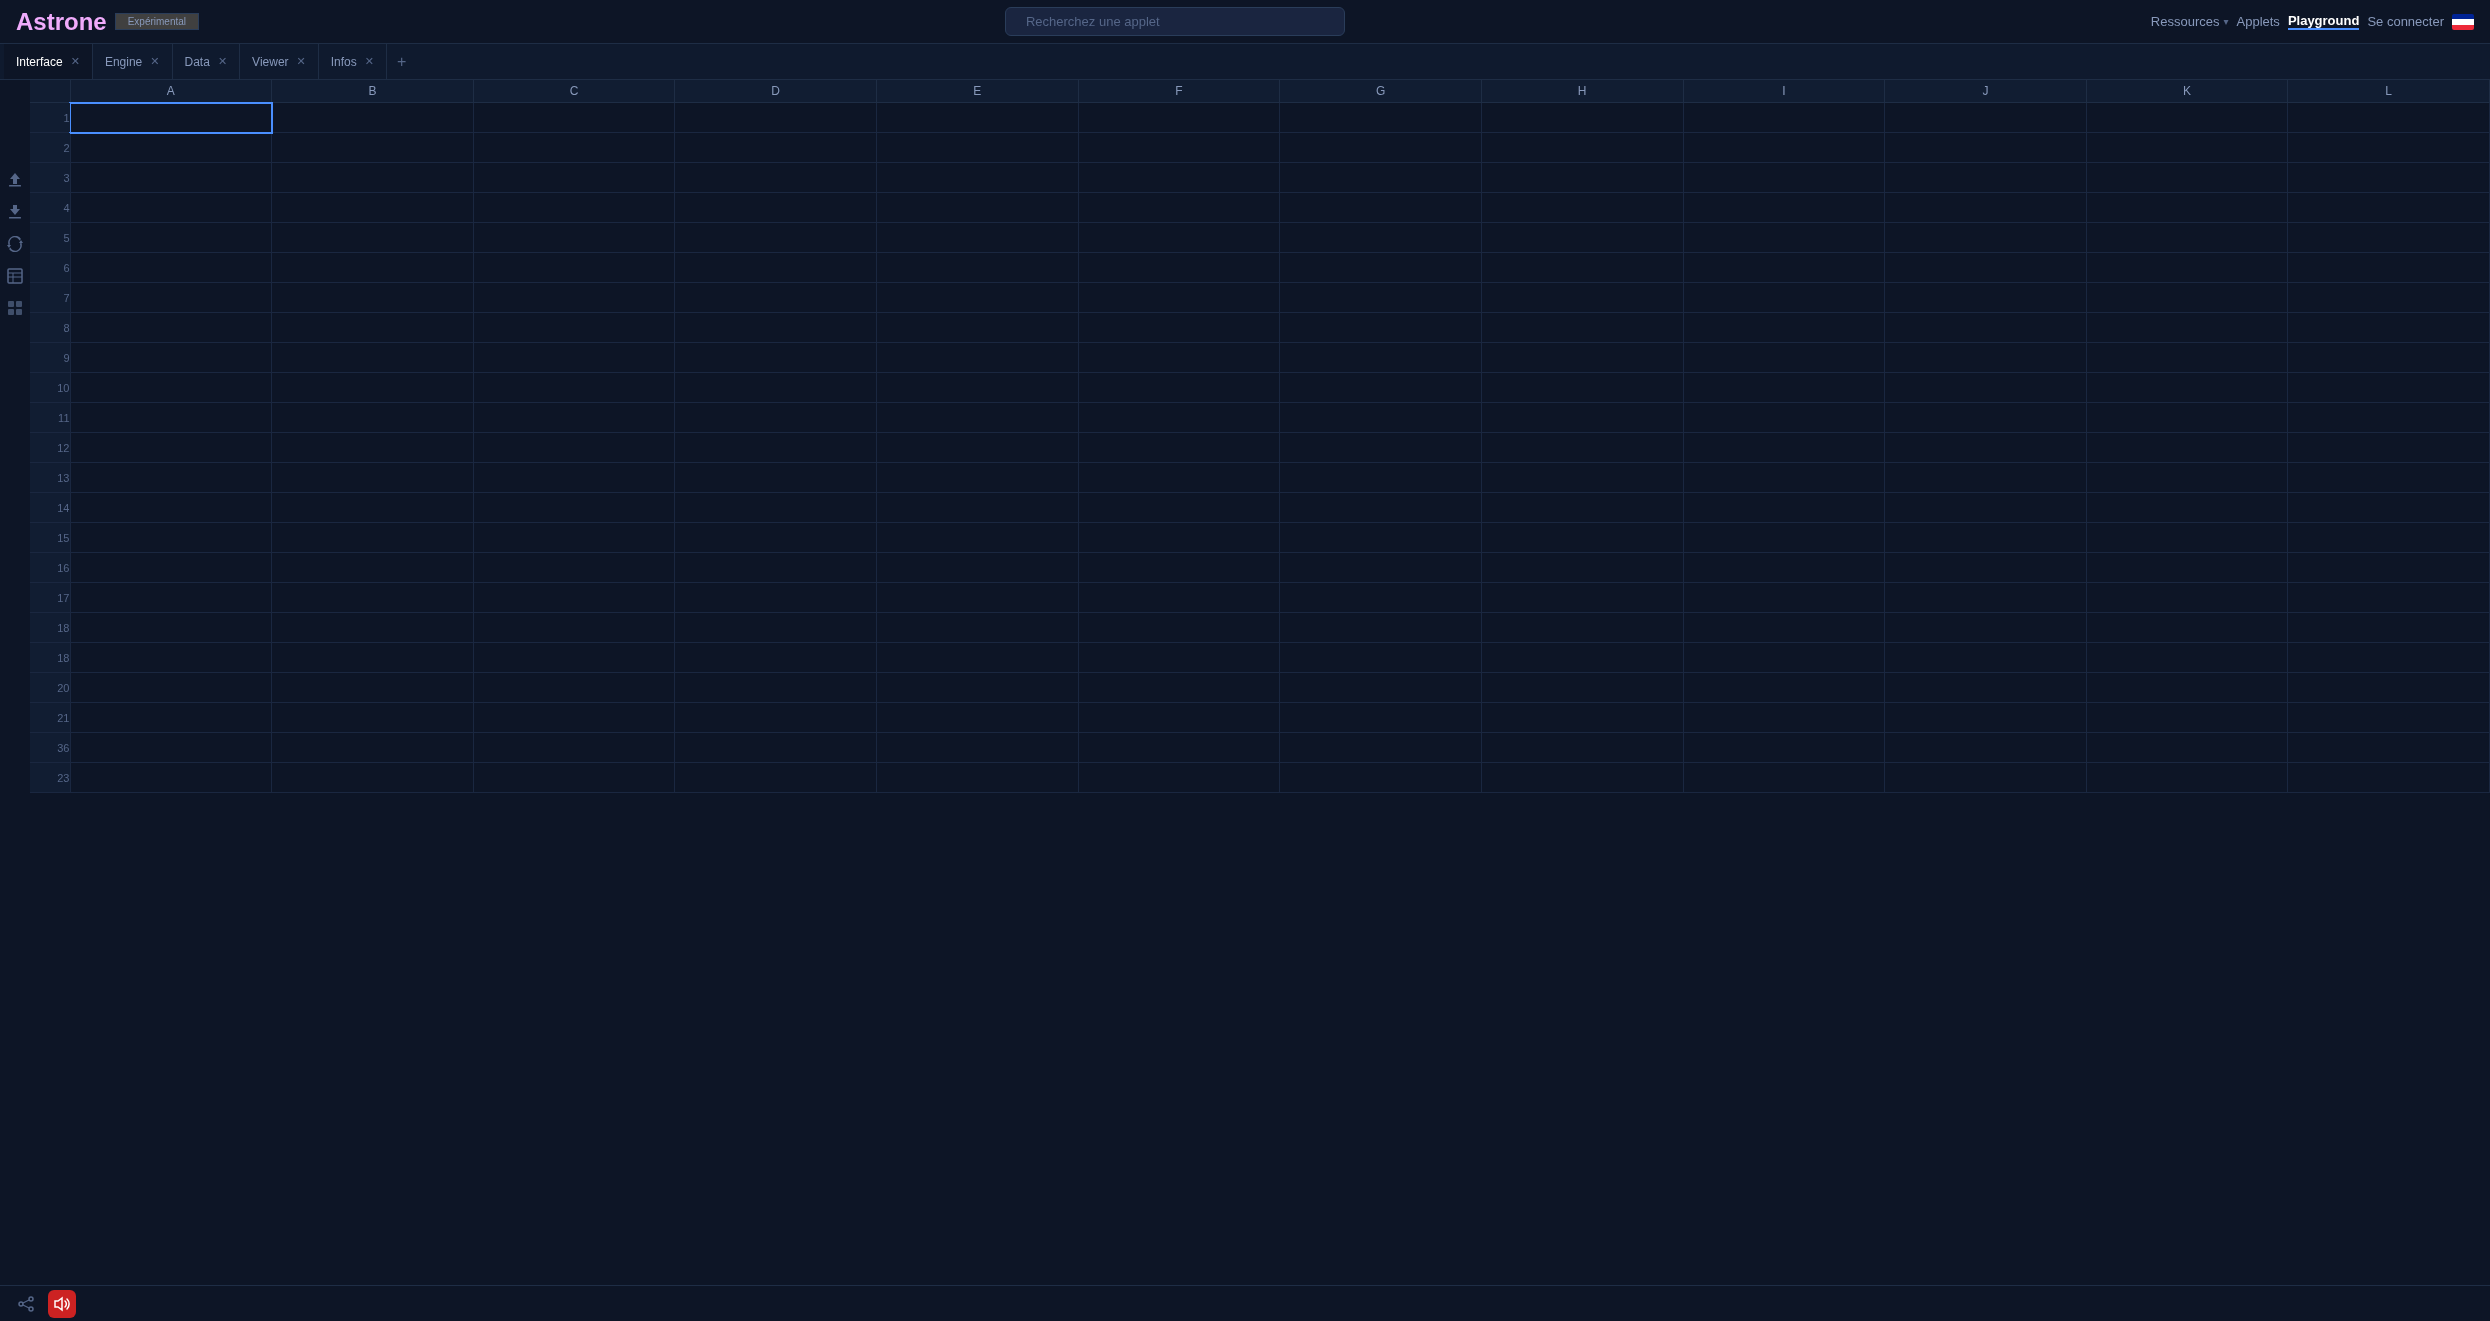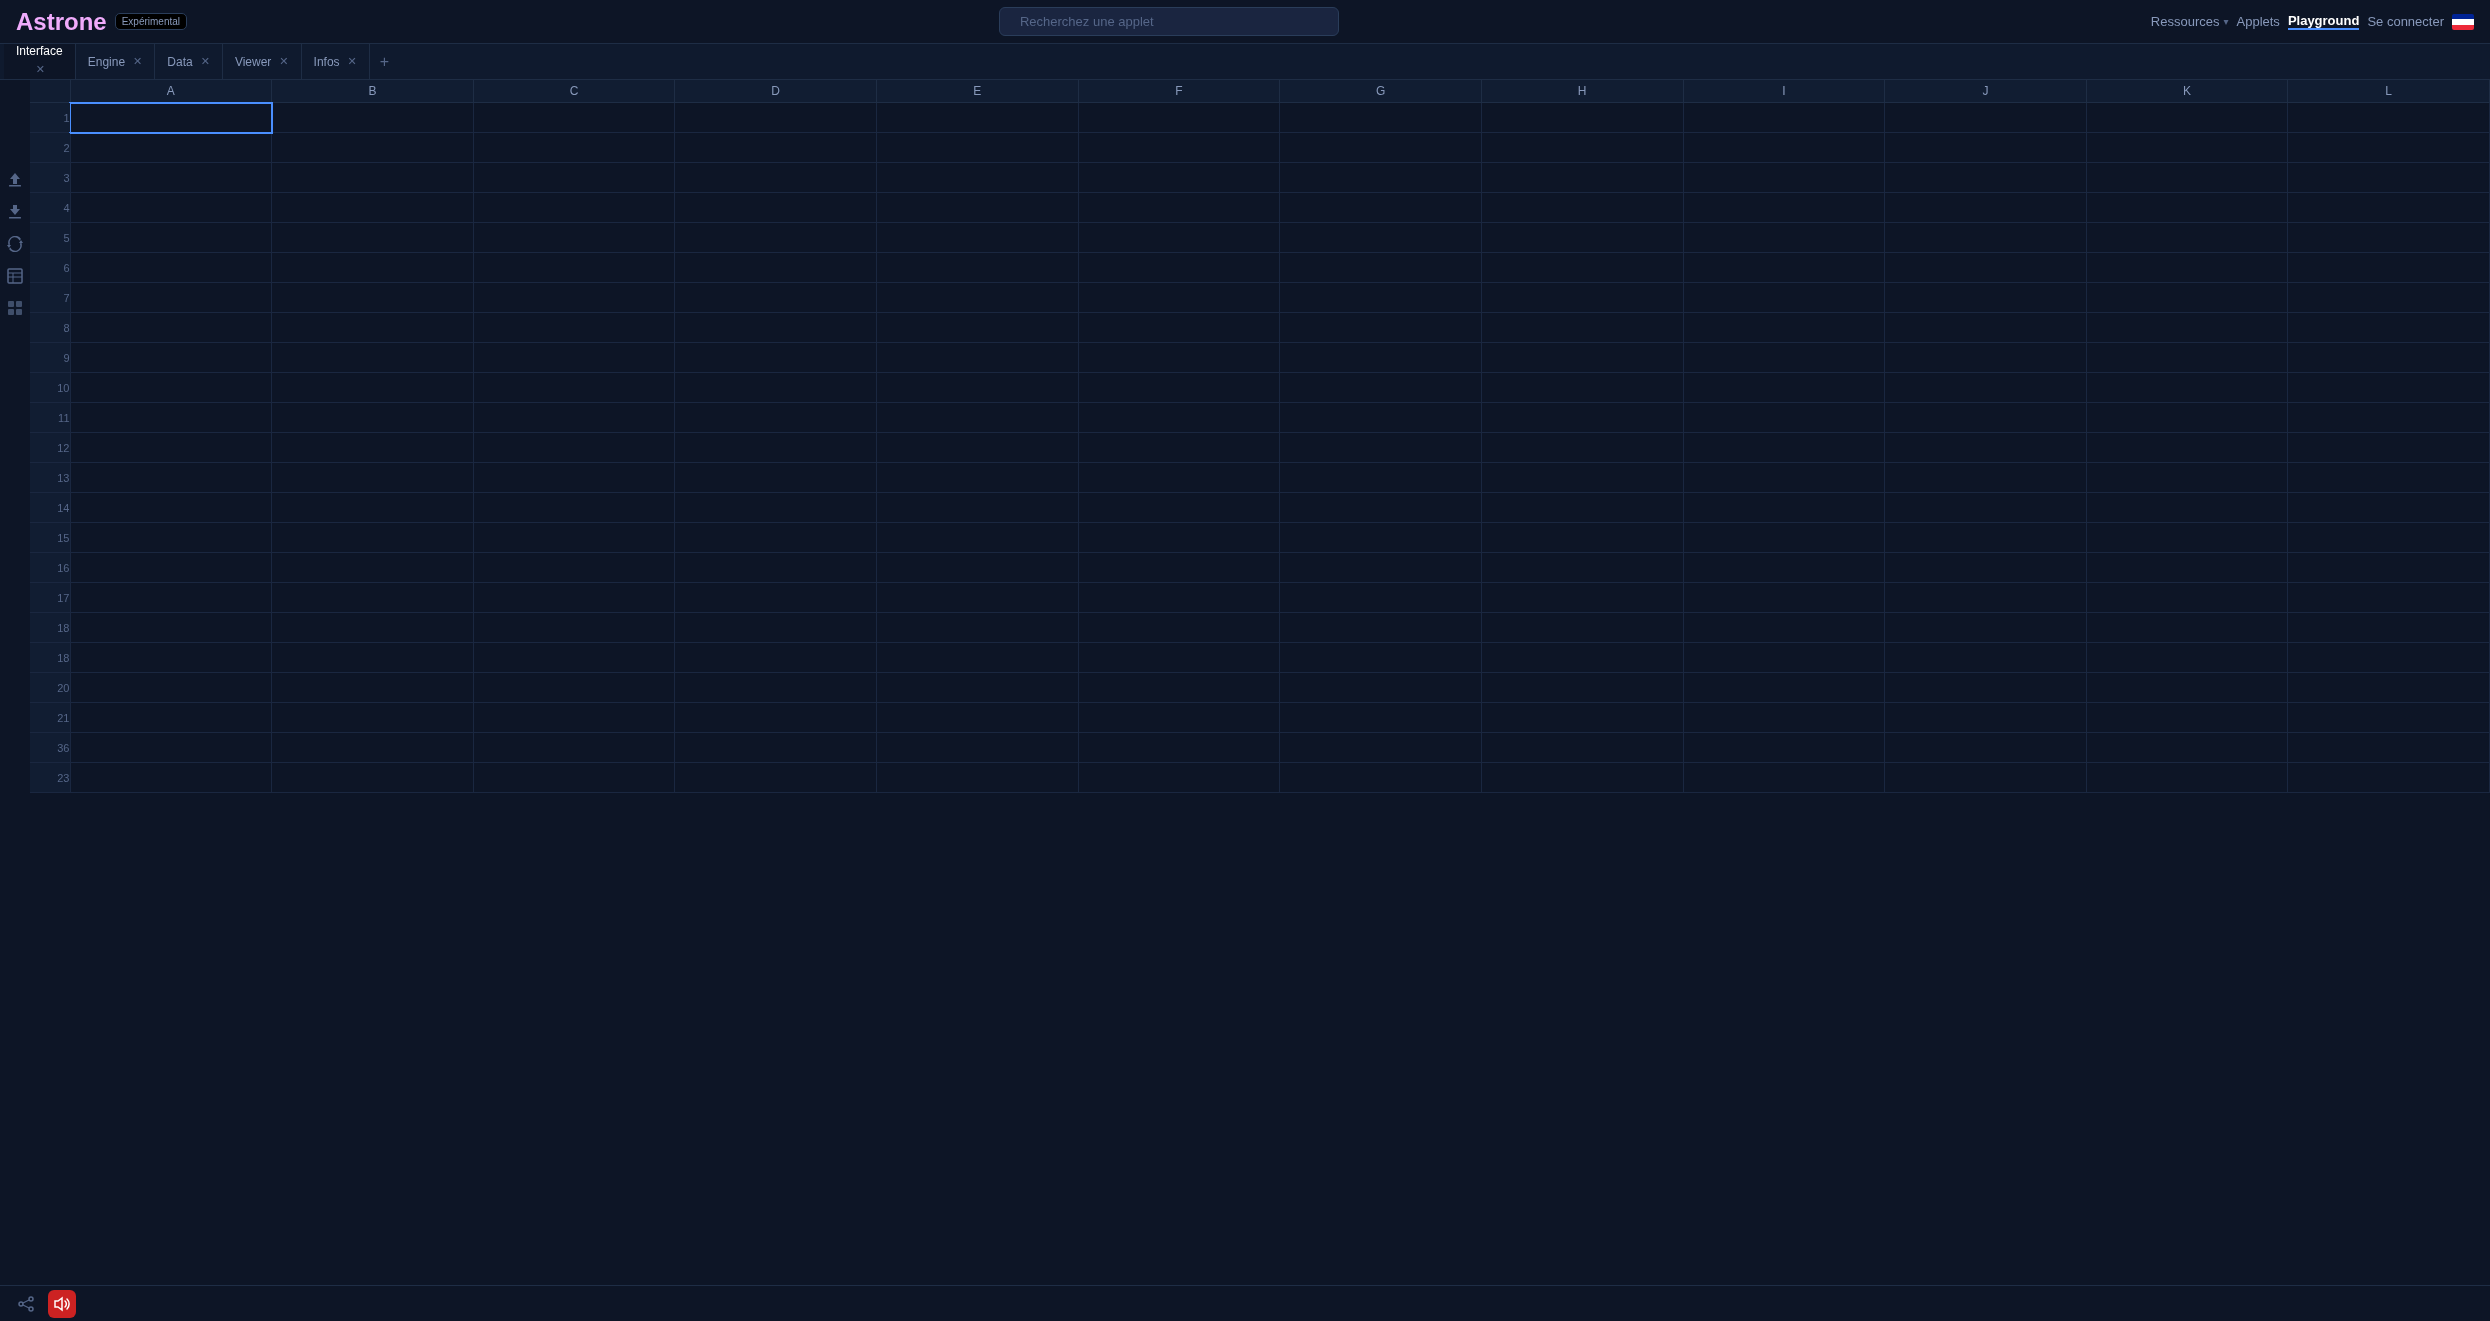--- a/index.html
+++ b/index.html
@@ -33,25 +33,25 @@
       margin-right: 24px;
     }
 
     .logo-text {
       font-size: 24px;
       font-weight: 700;
       color: #f0abfc;
     }
 
     .badge-experimental {
-      background-color: #000000;
+      background-color: #404040;
       color: #8899bb;
       font-size: 10px;
-      padding: 2px 6px;
-      border-radius: 5px;
+      padding: 2px 12px;
+      border-radius: 0;
       border: 1px solid #2a3d5a;
     }
 
     .header-search {
       flex: 1;
       display: flex;
       justify-content: center;
     }
 
     .search-input {
@@ -127,21 +127,20 @@
       color: #8899bb;
       font-size: 12px;
       border-right: 1px solid #1e2d45;
       white-space: nowrap;
       position: relative;
     }
 
     .tab.active {
       background-color: #0d1526;
       color: #ffffff;
-      flex-direction: column;
     }
 
     .tab-close {
       color: #556688;
       font-size: 11px;
       cursor: pointer;
       line-height: 1;
       margin-left: 2px;
     }
 

